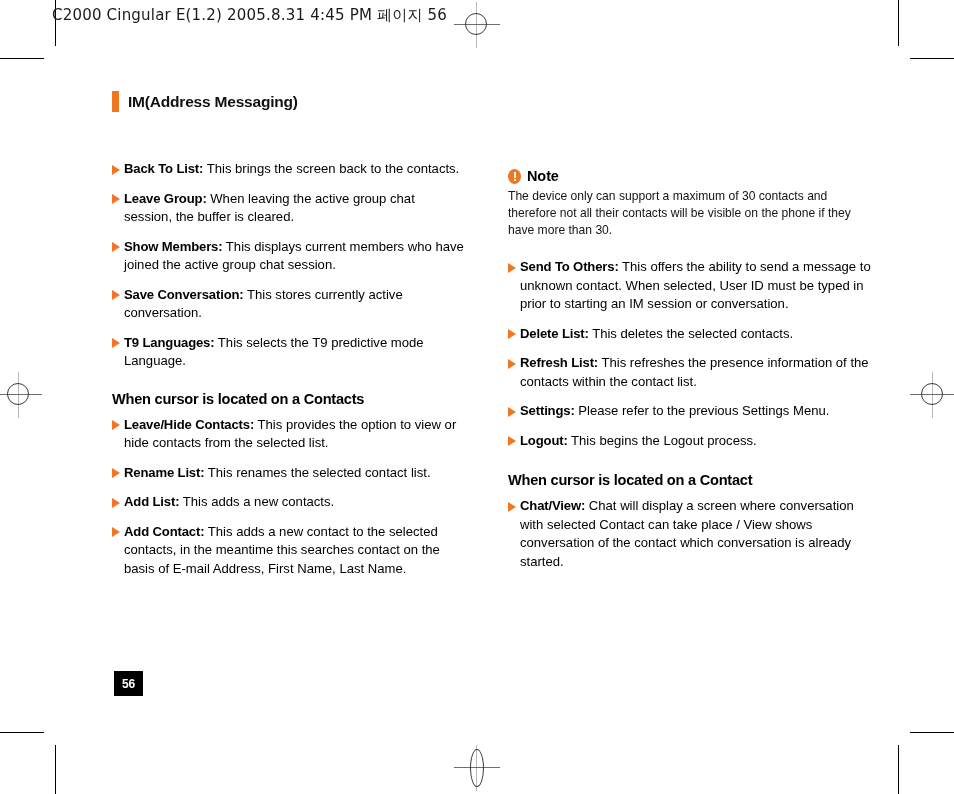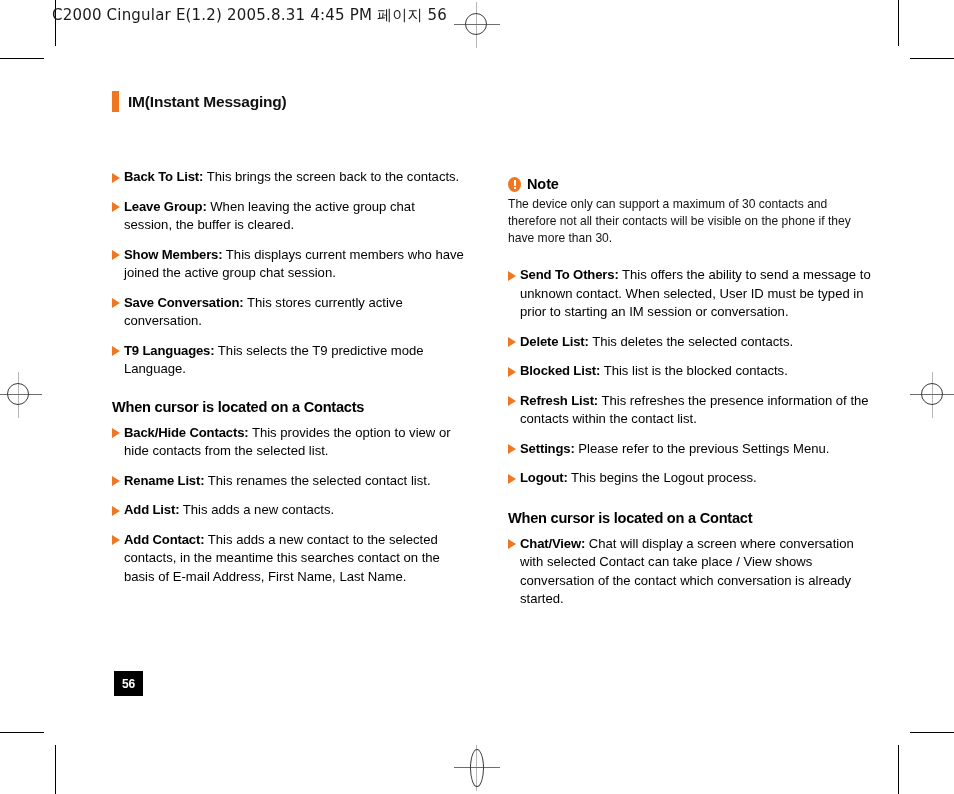--- a/index.html
+++ b/index.html
@@ -86,21 +86,21 @@
     font-size: 15.5px;
     font-weight: bold;
     letter-spacing: -0.2px;
     color: #111111;
   }
 
   
   .columns {
     position: absolute;
     left: 112px;
-    top: 168px;
+    top: 160px;
     width: 780px;
     display: flex;
     gap: 44px;
   }
   .col {
     width: 352px;
   }
   .col-right { width: 366px; }
 
   .bullet-item {
@@ -234,21 +234,21 @@
 <div class="reg-mark tall" style="left:454px; top:745px;">
   <div class="reg-v"></div>
   <div class="reg-h"></div>
   <div class="reg-circle"></div>
 </div>
 
 <div class="page-header">C2000 Cingular  E(1.2)  2005.8.31 4:45 PM 페이지 56</div>
 
 <div class="chapter-title-row">
   <div class="chapter-bar"></div>
-  <div class="chapter-title">IM(Instant Messaging)</div>
+  <div class="chapter-title">IM(Address Messaging)</div>
 </div>
 
 <div class="columns">
 
   <div class="col col-left">
 
     <div class="bullet-item">
       <span class="tri"></span>
       <span class="bullet-text"><span class="term">Back To List:</span><span class="desc"> This brings the screen back to the contacts.</span></span>
     </div>
@@ -271,21 +271,21 @@
 
     <div class="bullet-item">
       <span class="tri"></span>
       <span class="bullet-text"><span class="term">T9 Languages:</span><span class="desc"> This selects the T9 predictive mode Language.</span></span>
     </div>
 
     <div class="section-head">When cursor is located on a Contacts</div>
 
     <div class="bullet-item">
       <span class="tri"></span>
-      <span class="bullet-text"><span class="term">Back/Hide Contacts:</span><span class="desc"> This provides the option to view or hide contacts from the selected list.</span></span>
+      <span class="bullet-text"><span class="term">Leave/Hide Contacts:</span><span class="desc"> This provides the option to view or hide contacts from the selected list.</span></span>
     </div>
 
     <div class="bullet-item">
       <span class="tri"></span>
       <span class="bullet-text"><span class="term">Rename List:</span><span class="desc"> This renames the selected contact list.</span></span>
     </div>
 
     <div class="bullet-item">
       <span class="tri"></span>
       <span class="bullet-text"><span class="term">Add List:</span><span class="desc"> This adds a new contacts.</span></span>
@@ -311,24 +311,20 @@
     <div class="bullet-item">
       <span class="tri"></span>
       <span class="bullet-text"><span class="term">Send To Others:</span><span class="desc"> This offers the ability to send a message to unknown contact. When selected, User ID must be typed in prior to starting an IM session or conversation.</span></span>
     </div>
 
     <div class="bullet-item">
       <span class="tri"></span>
       <span class="bullet-text"><span class="term">Delete List:</span><span class="desc"> This deletes the selected contacts.</span></span>
     </div>
 
-    <div class="bullet-item">
-      <span class="tri"></span>
-      <span class="bullet-text"><span class="term">Blocked List:</span><span class="desc"> This list is the blocked contacts.</span></span>
-    </div>
 
     <div class="bullet-item">
       <span class="tri"></span>
       <span class="bullet-text"><span class="term">Refresh List:</span><span class="desc"> This refreshes the presence information of the contacts within the contact list.</span></span>
     </div>
 
     <div class="bullet-item">
       <span class="tri"></span>
       <span class="bullet-text"><span class="term">Settings:</span><span class="desc"> Please refer to the previous Settings Menu.</span></span>
     </div>

